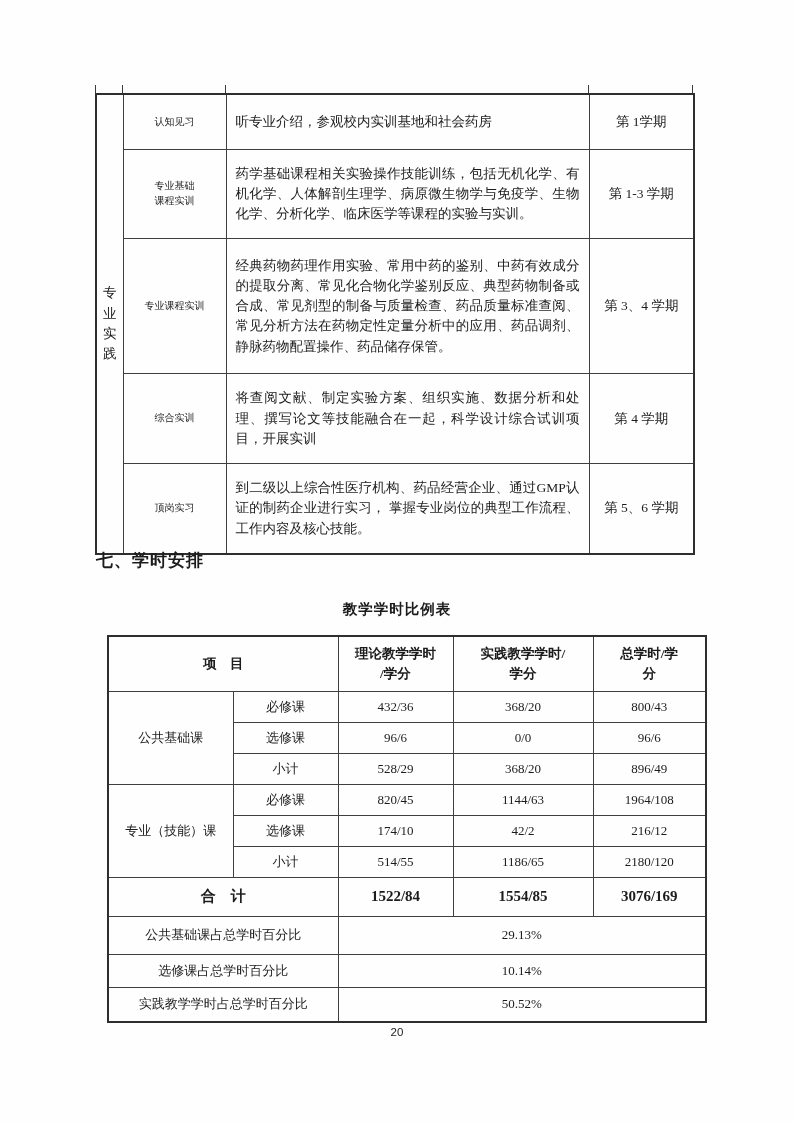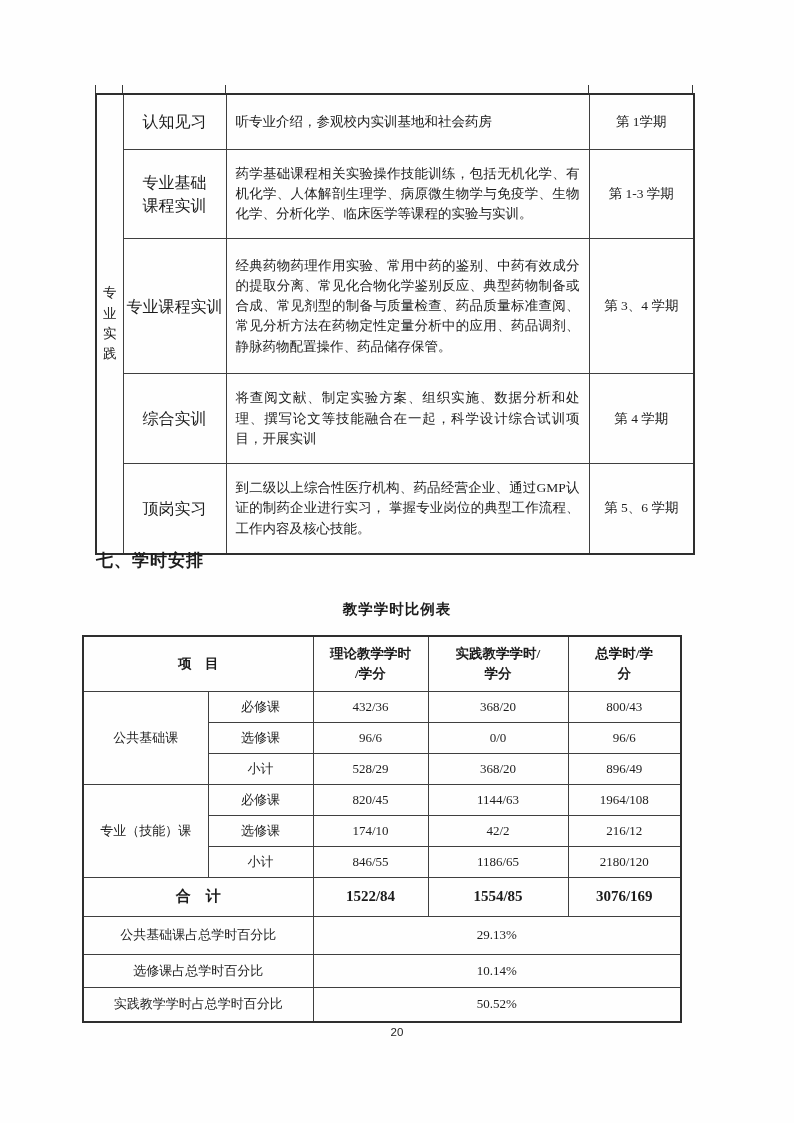--- a/index.html
+++ b/index.html
@@ -18,38 +18,38 @@
   .t1-wrap { position: absolute; left: 95px; top: 93px; width: 600px; }
   .stub { position: absolute; top: -8px; width: 1px; height: 8px; background: #3a3a3a; }
   table { border-collapse: collapse; table-layout: fixed; }
   .t1 { width: 600px; border: 2px solid #2e2e2e; }
   .t1 td { border: 1px solid #3f3f3f; vertical-align: middle; }
   .t1 .vert {
     width: 27px; text-align: center; font-size: 13.5px;
     line-height: 1.5; padding: 2px 0;
     word-break: break-all;
   }
-  .t1 .rlabel { width: 103px; text-align: center; font-size: 16px; line-height: 1.45; }
+  .t1 .rlabel { width: 103px; text-align: center; font-size: 10px; line-height: 1.45; }
   .t1 .desc { width: 363px; text-align: justify; font-size: 13.5px; line-height: 1.5; padding: 14px 9px; }
   .t1 .sem { width: 105px; text-align: center; font-size: 13.5px; white-space: nowrap; }
   .r1 { height: 55px; } .r2 { height: 82px; } .r3 { height: 135px; }
   .r4 { height: 75px; } .r5 { height: 85px; }
   .pre { white-space: pre-line; }
   
   .heading {
     position: absolute; left: 96px; top: 549px;
     font-size: 17px; font-weight: bold; letter-spacing: 1px;
     font-family: Liberation Serif, serif;
   }
   .tbl-title {
     position: absolute; left: 0; top: 600px; width: 794px;
     text-align: center; font-size: 14.5px; font-weight: bold; letter-spacing: 1px;
   }
   
-  .t2-wrap { position: absolute; left: 82px; top: 635px; }
+  .t2-wrap { position: absolute; left: 107px; top: 635px; }
   .t2 { width: 598px; border: 2px solid #2e2e2e; }
   .t2 td { border: 1px solid #3f3f3f; vertical-align: middle; text-align: center; font-size: 13px; }
   .t2 .hdr { font-weight: bold; font-size: 13.5px; line-height: 1.5; }
   .hrow { height: 55px; }
   .drow { height: 31px; }
   .trow { height: 39px; }
   .trow td { font-weight: bold; font-size: 15px; }
   .p1 { height: 38px; } .p2 { height: 33px; } .p3 { height: 35px; margin-top: 20px; }
   .pct-val { font-weight: normal; }
   
@@ -156,21 +156,21 @@
         <td>1964/108</td>
       </tr>
       <tr class="drow">
         <td>选修课</td>
         <td>174/10</td>
         <td>42/2</td>
         <td>216/12</td>
       </tr>
       <tr class="drow">
         <td>小计</td>
-        <td>846/55</td>
+        <td>514/55</td>
         <td>1186/65</td>
         <td>2180/120</td>
       </tr>
 
       <tr class="trow">
         <td colspan="2">合　计</td>
         <td>1522/84</td>
         <td>1554/85</td>
         <td>3076/169</td>
       </tr>

